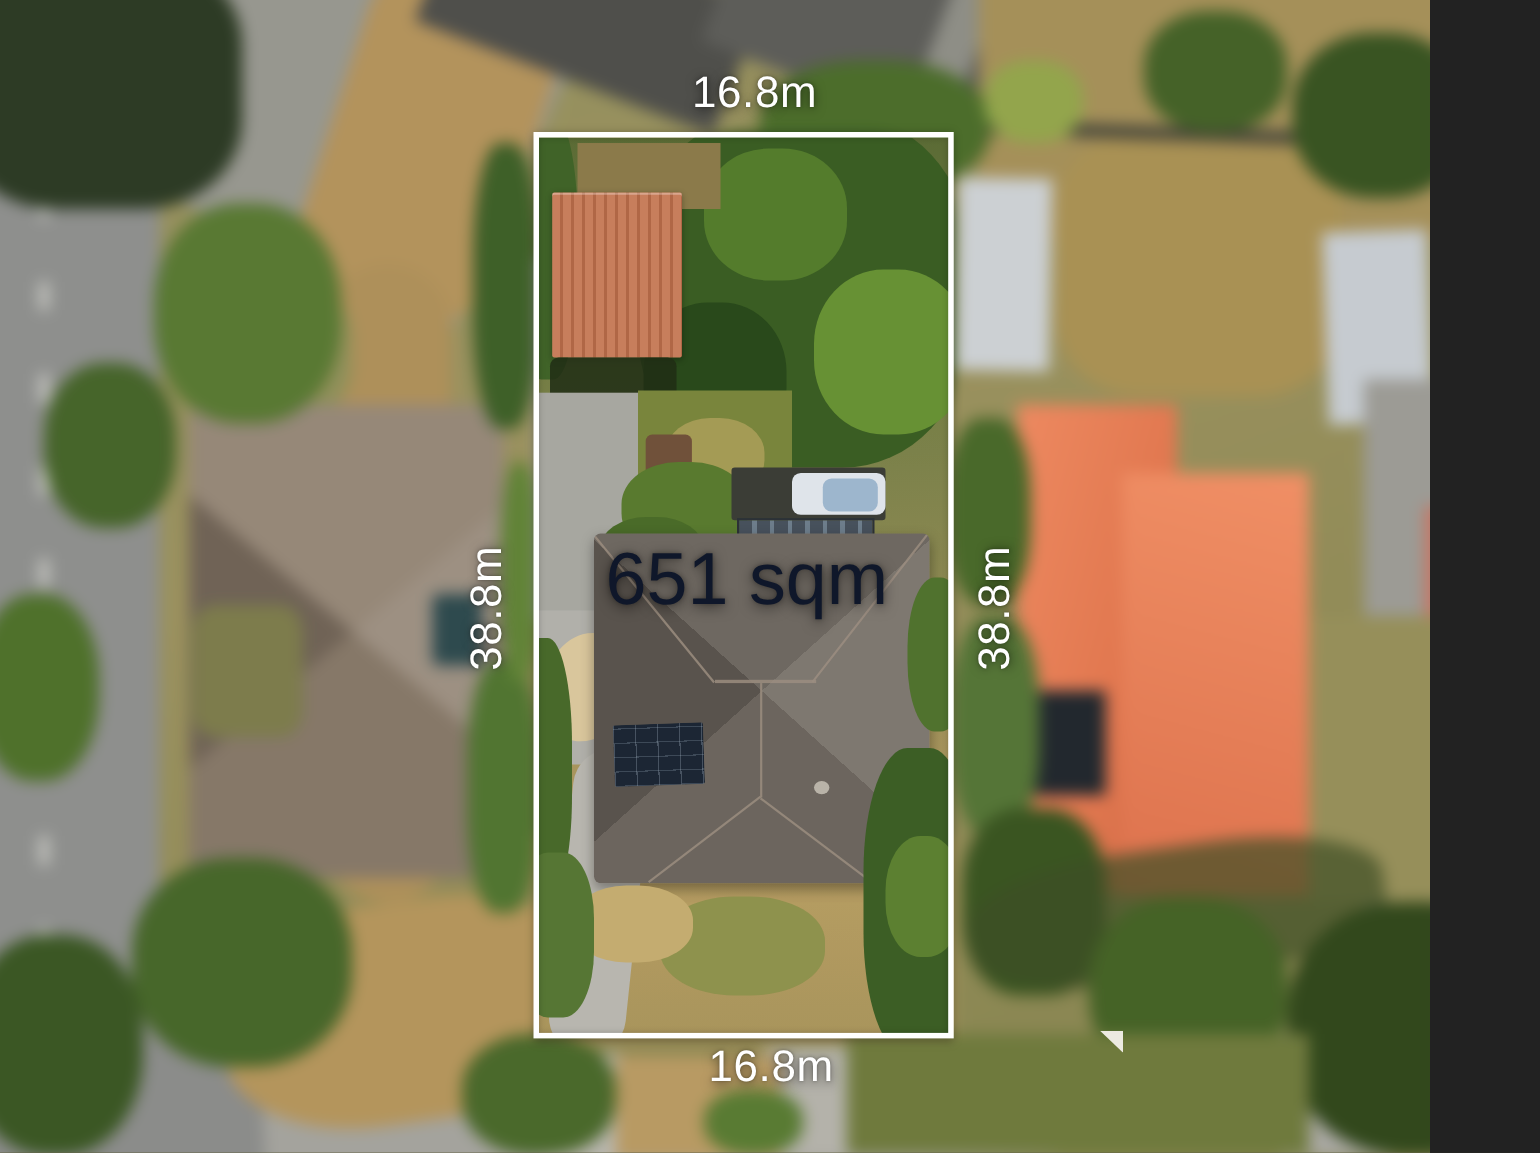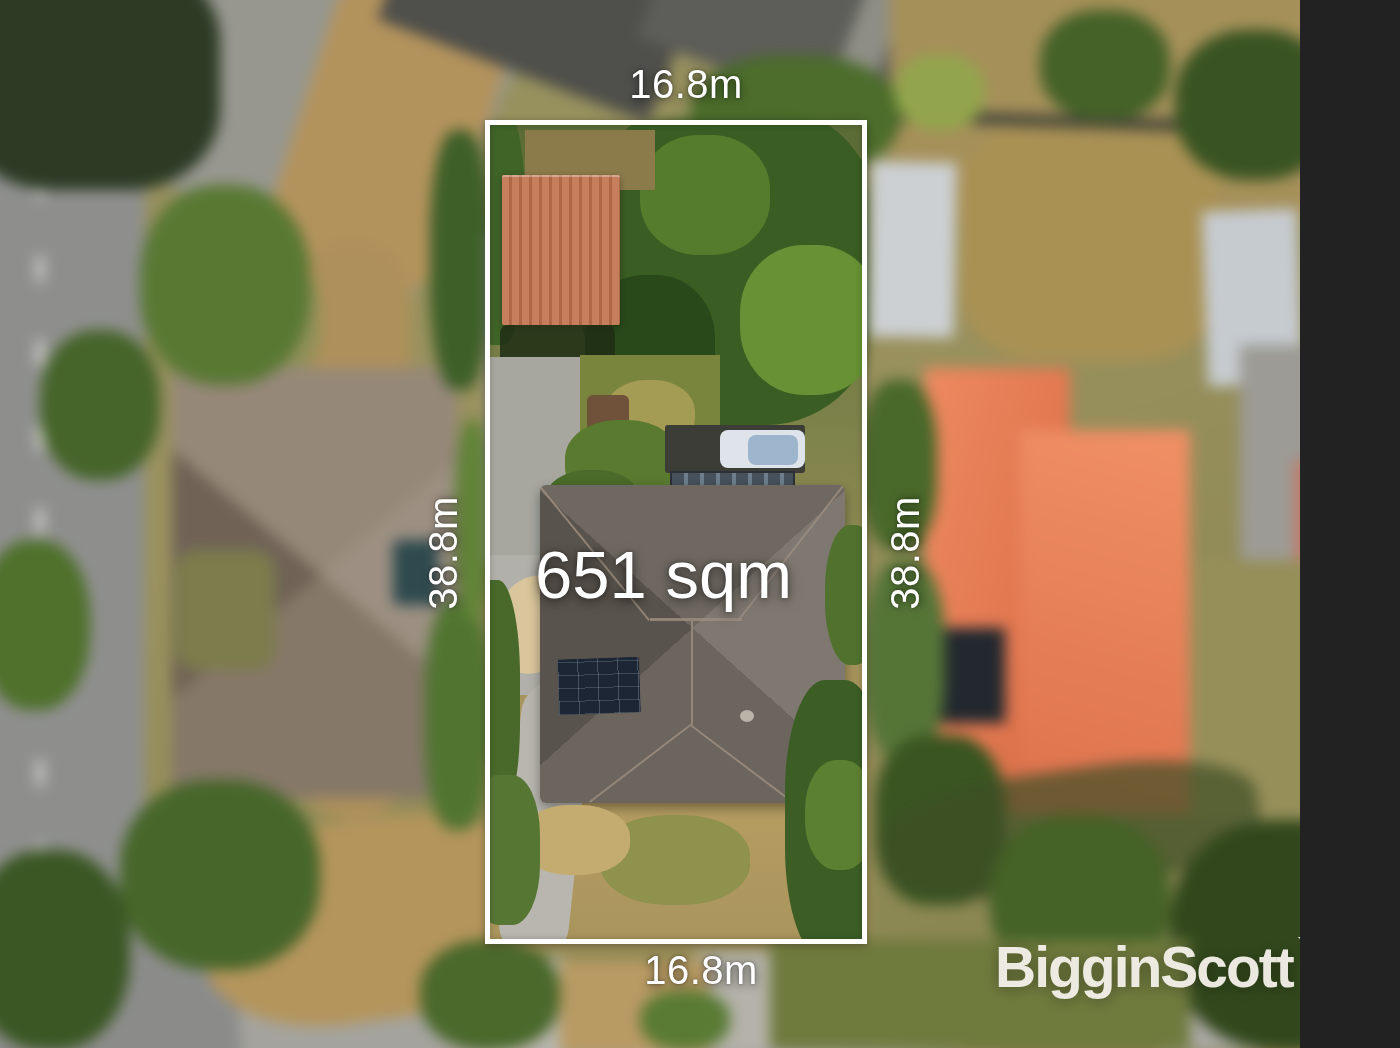--- a/index.html
+++ b/index.html
@@ -13,23 +13,23 @@
   
   .sharp{position:absolute;left:490px;top:125px;width:374px;height:816px;
          overflow:hidden;filter:saturate(1.03) contrast(1.02);}
   
   .boundary{position:absolute;left:485px;top:120px;width:382px;height:824px;
             box-sizing:border-box;border:5px solid #ffffff;
             box-shadow:0 2px 8px rgba(0,0,0,.35), inset 0 0 6px rgba(0,0,0,.22);}
   .dim{position:absolute;color:#fff;font-size:40px;letter-spacing:.5px;
        text-shadow:0 2px 10px rgba(0,0,0,.55),0 0 3px rgba(0,0,0,.35);white-space:nowrap;}
   .dim-rot{transform:translate(-50%,-50%) rotate(-90deg);}
-  .area{position:absolute;left:535px;top:492px;width:288px;text-align:left;color:#ffffff;
+  .area{position:absolute;left:535px;top:492px;width:288px;text-align:center;color:#0f172a;
         font-size:67px;line-height:1.04;letter-spacing:0;
-        text-shadow:0 3px 12px rgba(0,0,0,.55),0 0 4px rgba(0,0,0,.3);white-space:nowrap;margin-top:48px;}
+        text-shadow:0 3px 12px rgba(0,0,0,.55),0 0 4px rgba(0,0,0,.3);white-space:nowrap;}
   .logo{position:absolute;left:995px;top:934px;color:#f1eee7;font-size:57px;font-weight:700;
         letter-spacing:-2px;opacity:.97;white-space:nowrap;
         text-shadow:0 2px 14px rgba(0,0,0,.35);}
   .logo-flag{display:inline-block;width:21px;height:20px;margin-left:5px;
              background:#f1eee7;vertical-align:top;margin-top:3px;
              clip-path:polygon(0 0,100% 0,100% 100%);}
   .roofX{overflow:hidden;border-radius:6px;
          background:conic-gradient(from 0deg at 50% 45%, #6e6862 0 48deg, #7e7871 48deg 132deg,
                     #6c665f 132deg 228deg, #5a544e 228deg 312deg, #6e6862 312deg);
          box-shadow:0 5px 12px rgba(0,0,0,.35);}
@@ -181,16 +181,16 @@
 
   <div class="dim dim-rot" style="left:443px;top:553px;">38.8m</div>
 
   <div class="dim dim-rot" style="left:905px;top:553px;">38.8m</div>
 
   <div class="area">
     <div>651 sqm</div>
   </div>
 
   <div class="logo">
-    <span>BigginScott</span><span class="logo-flag"></span>
+    <span class="logo-flag"></span>
   </div>
 
 </div>
 
 </body></html>

